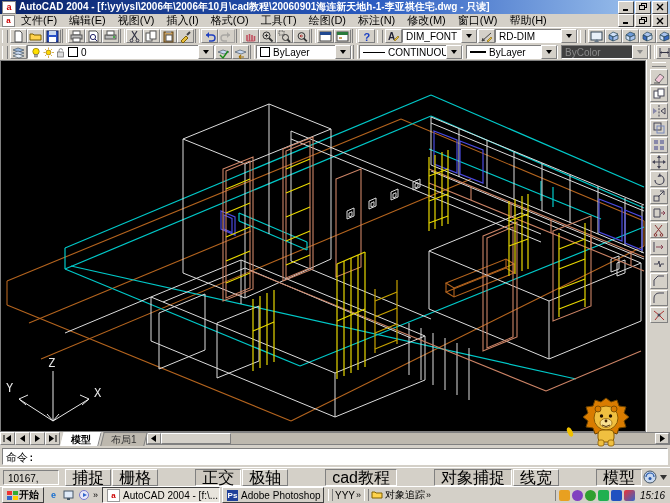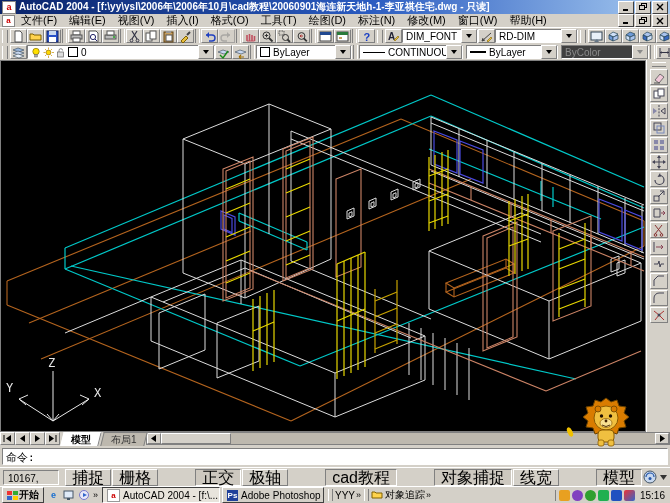--- a/index.html
+++ b/index.html
@@ -74,21 +74,21 @@
      border-color:#fff #404040 #404040 #fff;padding:0 4px;font-weight:bold;font-size:10px;flex:0 0 auto;}
   .flag{width:10px;height:9px;display:grid;grid-template-columns:5px 5px;grid-template-rows:4px 4px;gap:1px 1px;}
   .flag i{display:block}
   .ql{display:flex;align-items:center;gap:2px;margin:0 3px;flex:0 0 auto;}
   .qlicon{width:13px;height:13px;display:flex;align-items:center;justify-content:center;font-size:9px;font-weight:bold;}
   .chev{font-size:9px;padding:0 1px;}
   .taskbtn{height:14px;display:flex;align-items:center;gap:3px;background:#d4d0c8;border:1px solid;
      border-color:#fff #404040 #404040 #fff;padding:0 4px;font-size:10px;width:108px;overflow:hidden;white-space:nowrap;flex:0 0 auto;margin-right:2px;}
   .taskbtn.active{border-color:#404040 #fff #fff #404040;background:#e8e4dc;}
   .tico{width:11px;height:11px;flex:0 0 auto;display:flex;align-items:center;justify-content:center;font-size:8px;font-weight:bold;color:#fff;}
-  .tray{margin-left:auto;display:flex;align-items:center;gap:2px;border-left:1px solid #808080;padding-left:3px;flex:0 0 auto;}
+  .tray{margin-left:auto;display:flex;align-items:center;gap:2px;border-left:1px solid #808080;padding-left:3px;flex:0 0 auto;font-style:italic;}
   .trayicon{width:11px;height:11px;border-radius:2px;}
   .clock{font-size:10px;padding:0 3px;}
   .vgrip{width:3px;height:12px;border-left:1px solid #fff;border-right:1px solid #808080;margin:0 2px;flex:0 0 auto;}
   
   .cy line,.cy path{stroke:#00c8c8;stroke-width:1.2;fill:none}
   .or line,.or path{stroke:#b4641e;stroke-width:1.1;fill:none}
   .wh line,.wh path{stroke:#dcdcdc;stroke-width:1;fill:none}
   .sa line,.sa path{stroke:#cd8466;stroke-width:1.1;fill:none}
   .ye line,.ye path{stroke:#e8d800;stroke-width:1.2;fill:none}
   .gd line,.gd path{stroke:#c8a400;stroke-width:1.2;fill:none}

